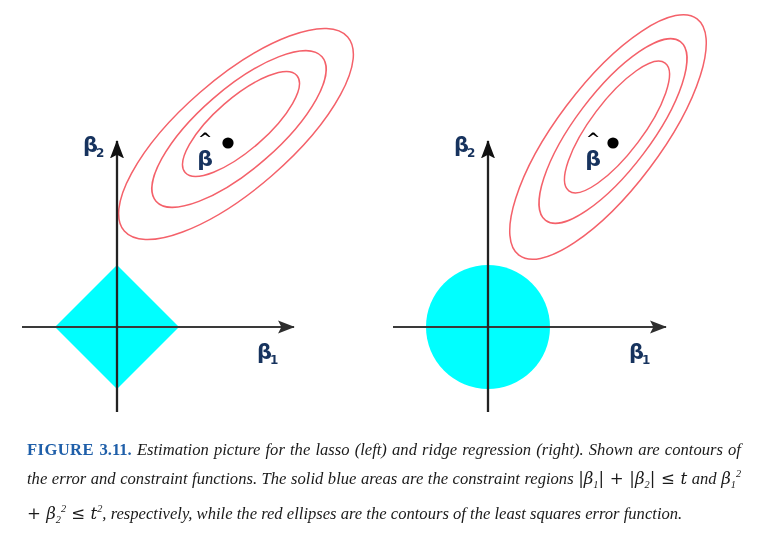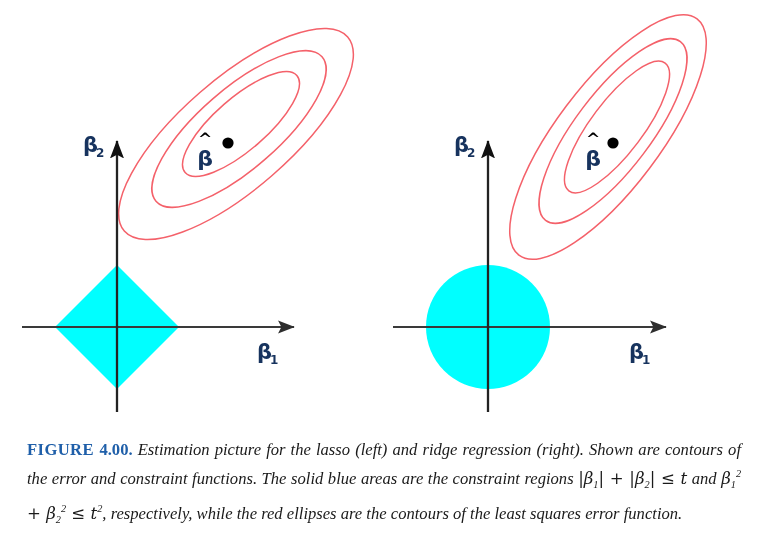--- a/index.html
+++ b/index.html
@@ -127,17 +127,17 @@
 
       <g>
         <text x="629" y="359" font-family="'DejaVu Sans', sans-serif" font-size="21" font-weight="bold" fill="#17335e">β</text>
         <text x="642" y="364" font-family="'DejaVu Sans', sans-serif" font-size="12" font-weight="bold" fill="#17335e">1</text>
       </g>
     </g>
   </svg>
 
   <div id="caption">
     <span class="figlabel"><span>FIGURE</span>
-      <span class="num">4.00.</span></span>
+      <span class="num">3.11.</span></span>
     <span>Estimation picture for the lasso (left) and ridge regression (right). Shown are contours of the error and constraint functions. The solid blue areas are the constraint regions </span><span class="mathsym">|</span><span class="mathsym">β</span><sub>1</sub><span class="mathsym">| + |</span><span class="mathsym">β</span><sub>2</sub><span class="mathsym">| ≤ t</span><span> and </span><span class="mathsym">β</span><sub>1</sub><sup>2</sup><span class="mathsym"> + </span><span class="mathsym">β</span><sub>2</sub><sup>2</sup><span class="mathsym"> ≤ t</span><sup>2</sup><span>, respectively, while the red ellipses are the contours of the least squares error function.</span>
   </div>
 
 </div>
 
 </body></html>

